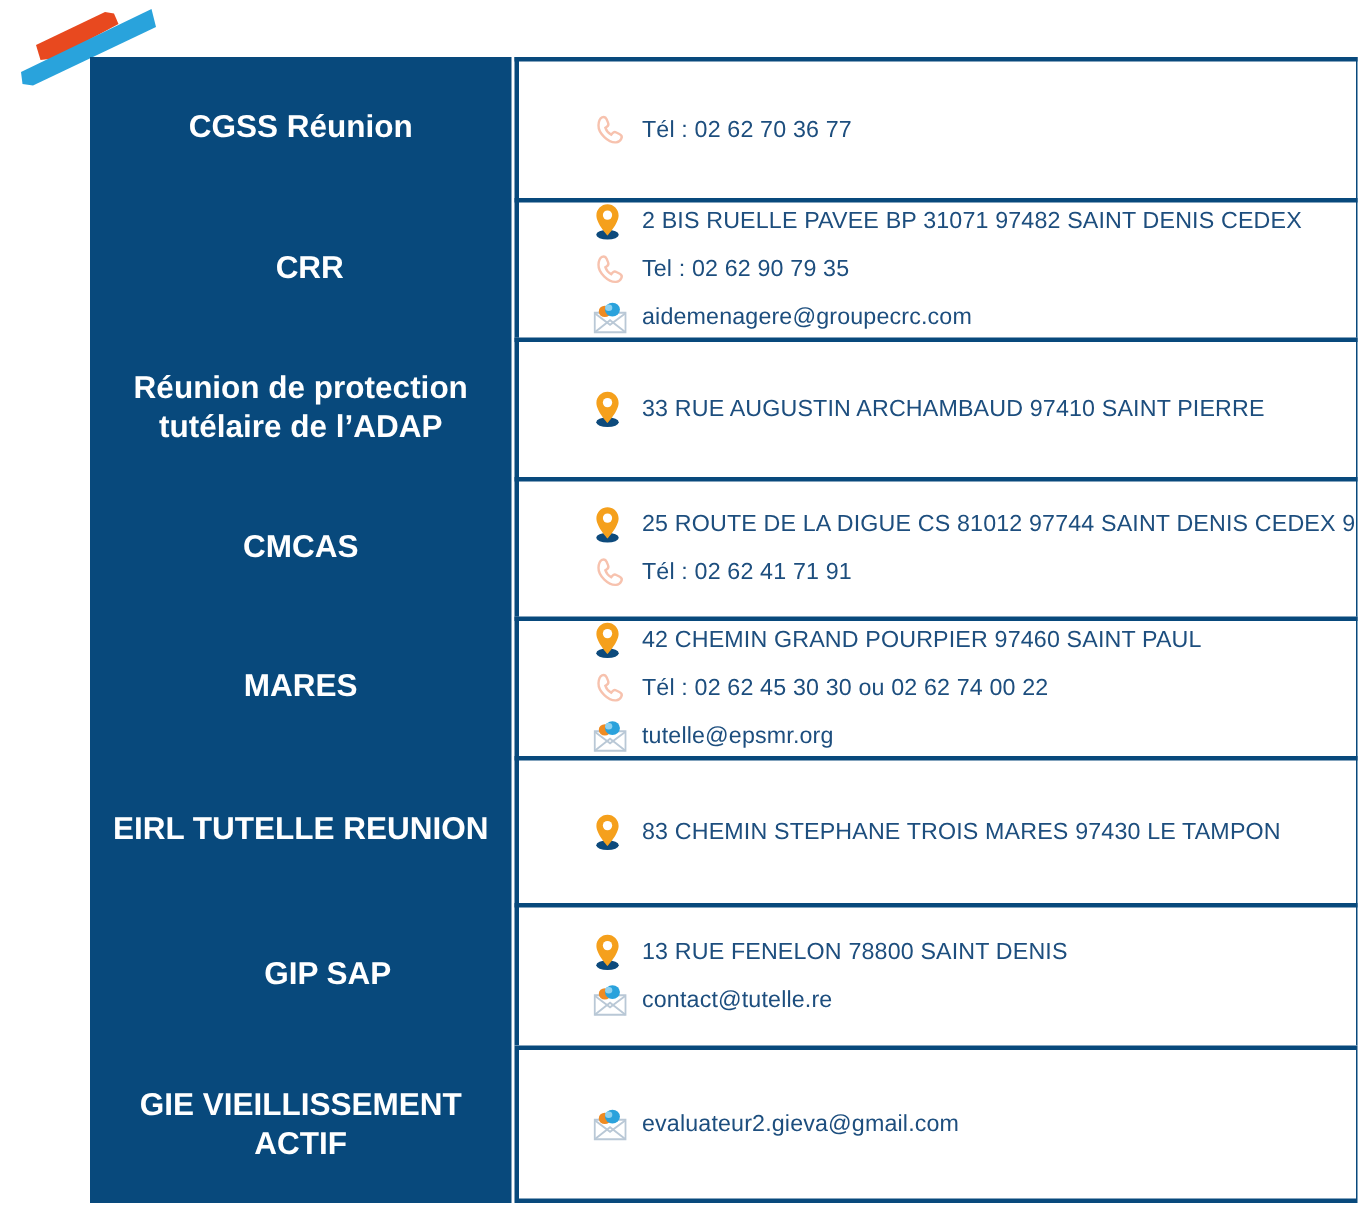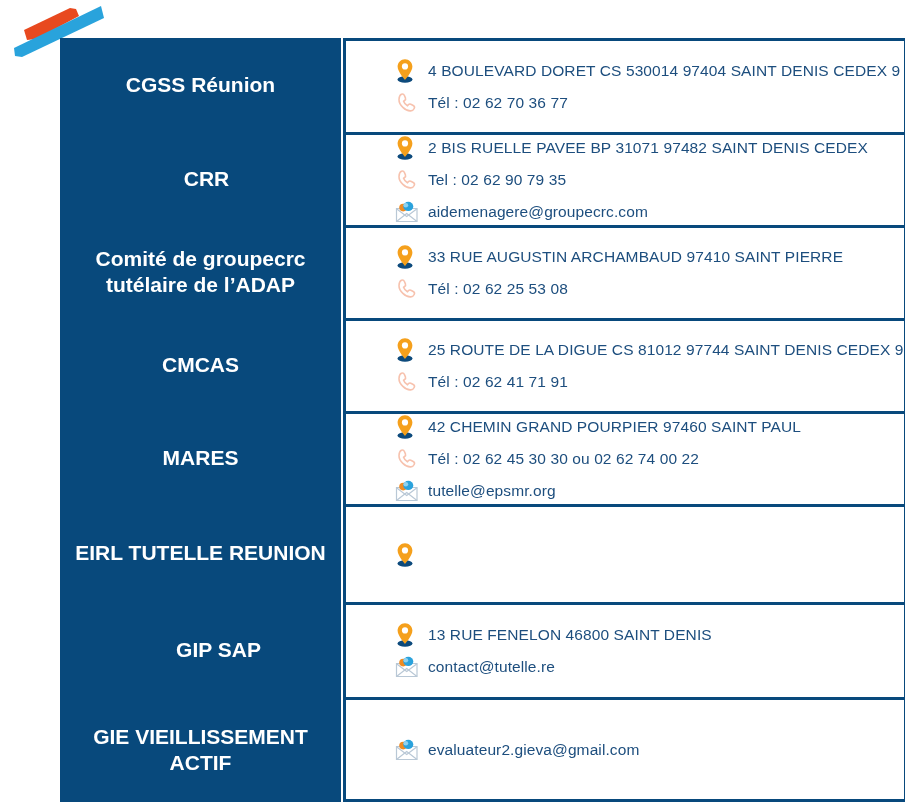--- a/index.html
+++ b/index.html
@@ -123,50 +123,40 @@
 
 <div id="contact-table">
   <div id="org-column">
       <div class="org-cell" style="height: 94px; flex: 0 0 94px;">
         <span>CGSS Réunion</span>
       </div>
       <div class="org-cell" style="height: 93px; flex: 0 0 93px; margin-left: 12px;">
         <span>CRR</span>
       </div>
       <div class="org-cell" style="height: 93px; flex: 0 0 93px;">
-        <span>Comité de groupecrc tutélaire de l’ADAP</span>
+        <span>Réunion de protection tutélaire de l’ADAP</span>
       </div>
       <div class="org-cell" style="height: 93px; flex: 0 0 93px;">
         <span>CMCAS</span>
       </div>
       <div class="org-cell" style="height: 93px; flex: 0 0 93px;">
         <span>MARES</span>
       </div>
       <div class="org-cell" style="height: 98px; flex: 0 0 98px;">
         <span>EIRL TUTELLE REUNION</span>
       </div>
       <div class="org-cell" style="height: 95px; flex: 0 0 95px; margin-left: 36px;">
         <span>GIP SAP</span>
       </div>
       <div class="org-cell" style="height: 105px; flex: 0 0 105px;">
         <span>GIE VIEILLISSEMENT ACTIF</span>
       </div>
     </div>
   <div id="details-column">
       <div class="detail-cell" style="height: 94px; flex: 0 0 94px;">
-        <div class="detail-line">
-          <span class="detail-icon">
-            <svg width="22" height="26" viewBox="0 0 22 26">
-              <ellipse cx="11" cy="21.5" rx="7.5" ry="3.2" fill="#0d4a7c"></ellipse>
-              <path d="M11 1.2c-4.1 0-7.4 3.3-7.4 7.4 0 5.4 7.4 13.4 7.4 13.4s7.4-8 7.4-13.4c0-4.1-3.3-7.4-7.4-7.4z" fill="#f5a01c"></path>
-              <circle cx="11" cy="8.4" r="3.1" fill="#ffffff"></circle>
-            </svg>
-          </span>
-          <span class="detail-text">4 BOULEVARD DORET CS 530014 97404 SAINT DENIS CEDEX 9</span>
-        </div>
         <div class="detail-line">
           <span class="detail-icon">
             <svg width="24" height="24" viewBox="0 0 24 24">
               <path d="M7.4 3.2c1.3-.5 2.5.1 3 1.3l1 2.4c.4 1 .1 2-.8 2.6l-1 .7c.6 1.8 2 3.5 3.9 4.6l.8-1c.7-.8 1.7-1 2.6-.5l2.3 1.2c1.1.6 1.6 1.8 1 3-.6 1.3-1.9 2.3-3.5 2.4-2.4.2-5.3-1.1-7.8-3.5C6.4 14 4.9 11 5 8.5c.1-2.4 1-4.6 2.4-5.3z" fill="none" stroke="#f7c2ae" stroke-width="1.6"></path>
             </svg>
           </span>
           <span class="detail-text">Tél : 02 62 70 36 77</span>
         </div>
       </div>
       <div class="detail-cell" style="height: 93px; flex: 0 0 93px;">
@@ -206,28 +196,20 @@
         <div class="detail-line">
           <span class="detail-icon">
             <svg width="22" height="26" viewBox="0 0 22 26">
               <ellipse cx="11" cy="21.5" rx="7.5" ry="3.2" fill="#0d4a7c"></ellipse>
               <path d="M11 1.2c-4.1 0-7.4 3.3-7.4 7.4 0 5.4 7.4 13.4 7.4 13.4s7.4-8 7.4-13.4c0-4.1-3.3-7.4-7.4-7.4z" fill="#f5a01c"></path>
               <circle cx="11" cy="8.4" r="3.1" fill="#ffffff"></circle>
             </svg>
           </span>
           <span class="detail-text">33 RUE AUGUSTIN ARCHAMBAUD 97410 SAINT PIERRE</span>
         </div>
-        <div class="detail-line">
-          <span class="detail-icon">
-            <svg width="24" height="24" viewBox="0 0 24 24">
-              <path d="M7.4 3.2c1.3-.5 2.5.1 3 1.3l1 2.4c.4 1 .1 2-.8 2.6l-1 .7c.6 1.8 2 3.5 3.9 4.6l.8-1c.7-.8 1.7-1 2.6-.5l2.3 1.2c1.1.6 1.6 1.8 1 3-.6 1.3-1.9 2.3-3.5 2.4-2.4.2-5.3-1.1-7.8-3.5C6.4 14 4.9 11 5 8.5c.1-2.4 1-4.6 2.4-5.3z" fill="none" stroke="#f7c2ae" stroke-width="1.6"></path>
-            </svg>
-          </span>
-          <span class="detail-text">Tél : 02 62 25 53 08</span>
-        </div>
       </div>
       <div class="detail-cell" style="height: 93px; flex: 0 0 93px;">
         <div class="detail-line">
           <span class="detail-icon">
             <svg width="22" height="26" viewBox="0 0 22 26">
               <ellipse cx="11" cy="21.5" rx="7.5" ry="3.2" fill="#0d4a7c"></ellipse>
               <path d="M11 1.2c-4.1 0-7.4 3.3-7.4 7.4 0 5.4 7.4 13.4 7.4 13.4s7.4-8 7.4-13.4c0-4.1-3.3-7.4-7.4-7.4z" fill="#f5a01c"></path>
               <circle cx="11" cy="8.4" r="3.1" fill="#ffffff"></circle>
             </svg>
           </span>
@@ -277,32 +259,33 @@
       </div>
       <div class="detail-cell" style="height: 98px; flex: 0 0 98px;">
         <div class="detail-line">
           <span class="detail-icon">
             <svg width="22" height="26" viewBox="0 0 22 26">
               <ellipse cx="11" cy="21.5" rx="7.5" ry="3.2" fill="#0d4a7c"></ellipse>
               <path d="M11 1.2c-4.1 0-7.4 3.3-7.4 7.4 0 5.4 7.4 13.4 7.4 13.4s7.4-8 7.4-13.4c0-4.1-3.3-7.4-7.4-7.4z" fill="#f5a01c"></path>
               <circle cx="11" cy="8.4" r="3.1" fill="#ffffff"></circle>
             </svg>
           </span>
+          <span class="detail-text">83 CHEMIN STEPHANE TROIS MARES 97430 LE TAMPON</span>
         </div>
       </div>
       <div class="detail-cell" style="height: 95px; flex: 0 0 95px;">
         <div class="detail-line">
           <span class="detail-icon">
             <svg width="22" height="26" viewBox="0 0 22 26">
               <ellipse cx="11" cy="21.5" rx="7.5" ry="3.2" fill="#0d4a7c"></ellipse>
               <path d="M11 1.2c-4.1 0-7.4 3.3-7.4 7.4 0 5.4 7.4 13.4 7.4 13.4s7.4-8 7.4-13.4c0-4.1-3.3-7.4-7.4-7.4z" fill="#f5a01c"></path>
               <circle cx="11" cy="8.4" r="3.1" fill="#ffffff"></circle>
             </svg>
           </span>
-          <span class="detail-text">13 RUE FENELON 46800 SAINT DENIS</span>
+          <span class="detail-text">13 RUE FENELON 78800 SAINT DENIS</span>
         </div>
         <div class="detail-line">
           <span class="detail-icon">
             <svg width="26" height="24" viewBox="0 0 26 24">
               <path d="M2.5 8.5 L23 8.5 L23 21.5 L2.5 21.5 Z" fill="#ffffff" stroke="#b9c8d6" stroke-width="1.2"></path>
               <path d="M2.5 21.5 L12.7 13.5 L23 21.5" fill="none" stroke="#b9c8d6" stroke-width="1.2"></path>
               <path d="M2.5 8.8 L12.7 16.5 L23 8.8" fill="none" stroke="#b9c8d6" stroke-width="1.2"></path>
               <ellipse cx="9.2" cy="7.6" rx="4.0" ry="3.8" fill="#ef8b22"></ellipse>
               <ellipse cx="14.3" cy="6.4" rx="5.0" ry="4.6" fill="#2aa2dc"></ellipse>
               <ellipse cx="11.8" cy="5.2" rx="2.4" ry="2.2" fill="#8fd2f0"></ellipse>

